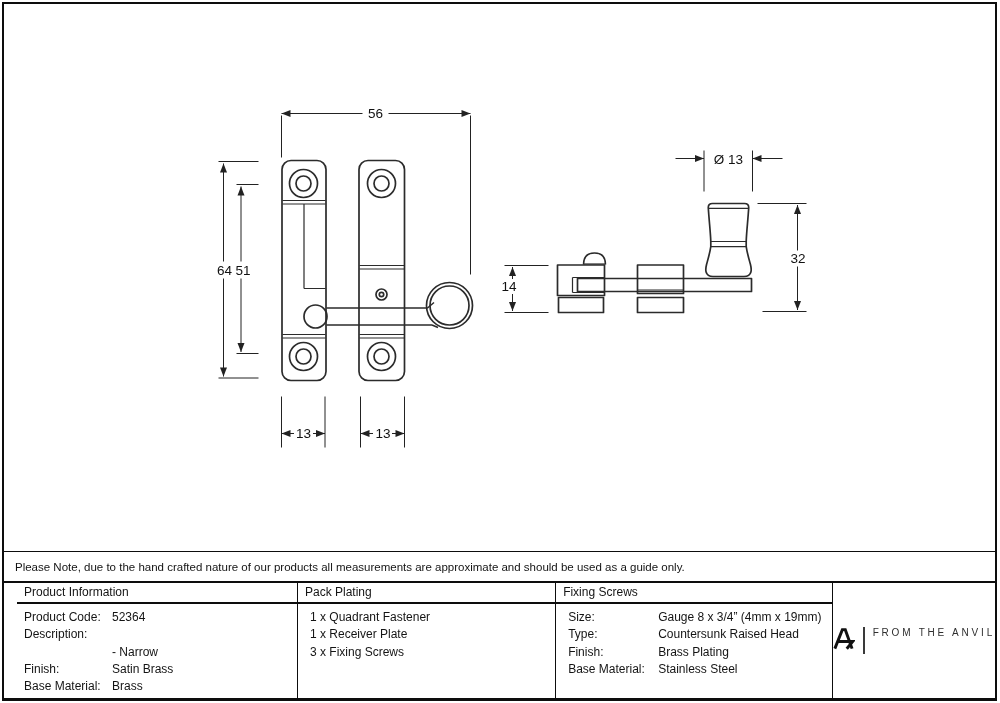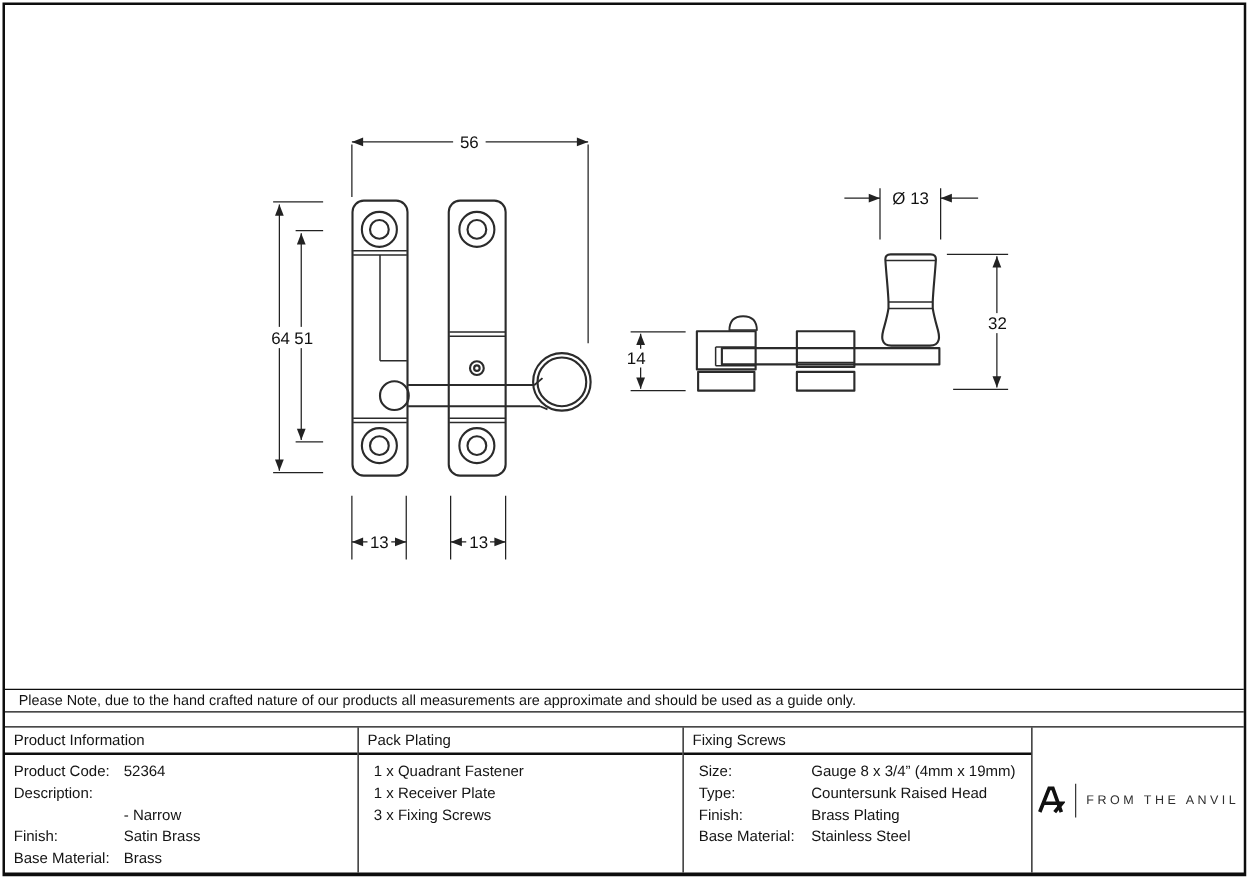--- a/index.html
+++ b/index.html
@@ -2,40 +2,40 @@
 <html><head>
 <meta charset="utf-8">
 <style>
   html,body{margin:0;padding:0;background:#fff;}
   body{width:1000px;height:703px;position:relative;overflow:hidden;
        font-family:"Liberation Sans",sans-serif;color:#111;}
   .frame{position:absolute;left:2px;top:2px;right:3px;bottom:2px;
          border:2px solid #0d0d0d;border-bottom-width:3px;}
   .drawing-svg{position:absolute;left:0;top:0;}
   
-  .note-bar{position:absolute;left:0;right:0;top:547px;height:19px;box-sizing:border-box;
+  .note-bar{position:absolute;left:0;right:0;top:547px;height:32px;box-sizing:border-box;
             border-top:1.5px solid #0d0d0d;border-bottom:1.5px solid #0d0d0d;
             display:flex;align-items:center;padding-left:11px;font-size:11.5px;color:#141414;}
   
   .spec-table{position:absolute;left:0;right:0;top:577px;bottom:0;display:flex;
               border-top:1.5px solid #0d0d0d;font-size:12px;color:#141414;}
   .col{box-sizing:border-box;}
   .col + .col{border-left:1.5px solid #0d0d0d;}
-  .col-product{width:282px;}
+  .col-product{width:282px;margin-left:13px;}
   .col-pack{width:260px;}
   .col-screws{width:279px;}
   .col-logo{flex:1;display:flex;align-items:center;justify-content:center;}
   .col-header{height:20px;display:flex;align-items:center;padding-left:7px;
               border-bottom:2.5px solid #0d0d0d;font-size:12px;}
   .col-body{padding-top:5px;}
   .kv-row{display:grid;grid-template-columns:88px 1fr;padding-left:7px;line-height:17.3px;}
   .col-screws .kv-row{grid-template-columns:90px 1fr;padding-left:12px;}
   .list-item{padding-left:12px;line-height:17.3px;}
   
-  .logo{display:flex;align-items:center;gap:8px;}
+  .logo{display:flex;gap:8px;}
   .logo-divider{width:1.5px;height:27px;background:#3a3a3a;}
   .logo-name{font-size:10px;letter-spacing:2.8px;color:#2e2e2e;white-space:nowrap;}
 </style>
 </head>
 <body>
 
 <div class="frame">
 
   <svg class="drawing-svg" width="993" height="545" viewBox="3.5 3.5 993 545">
     <defs>

